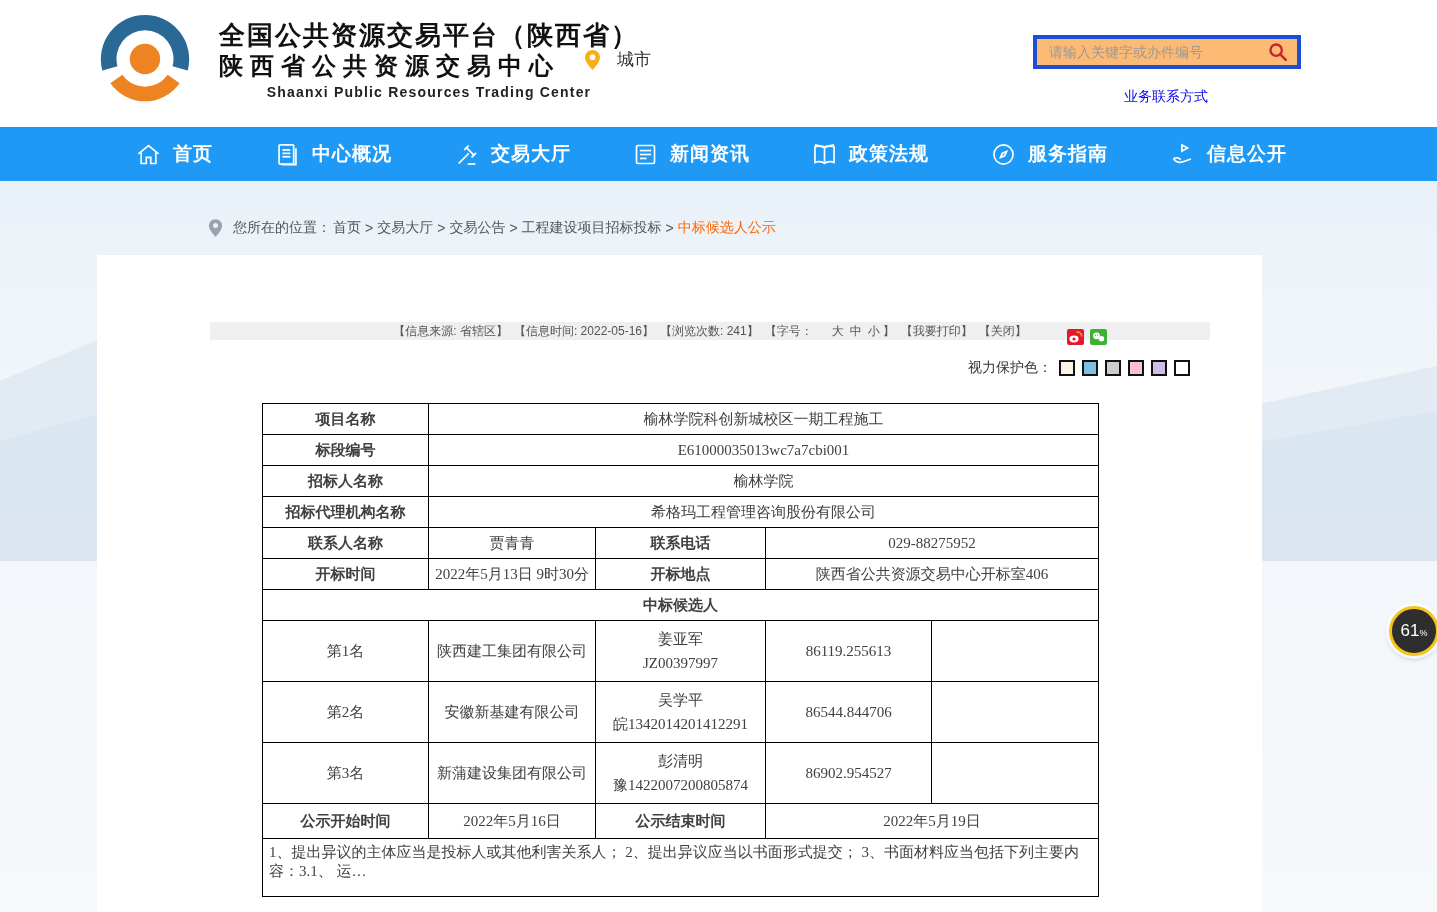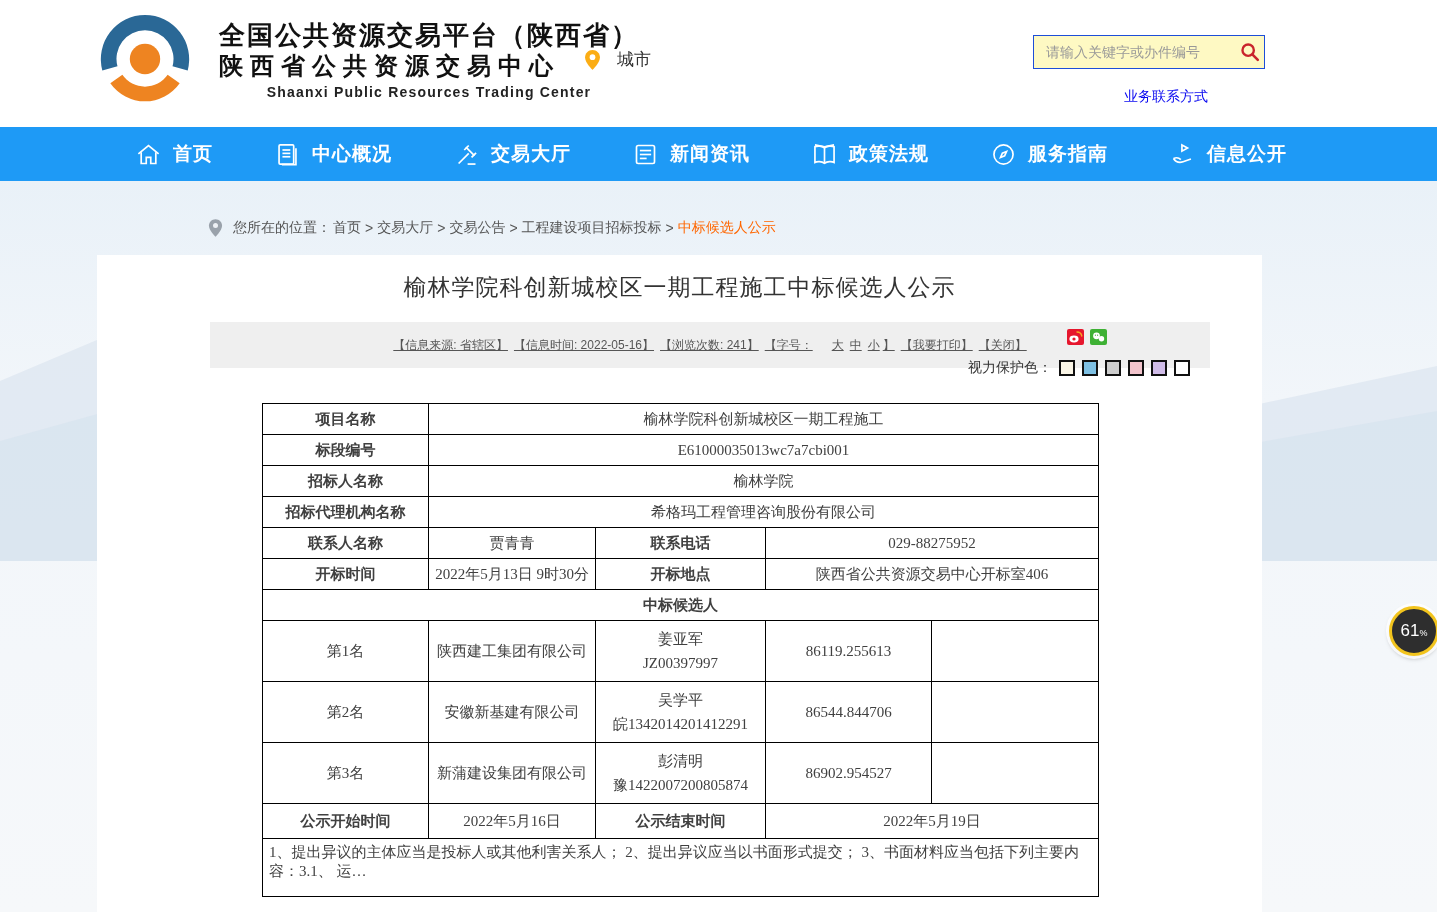--- a/index.html
+++ b/index.html
@@ -9,21 +9,21 @@
   
   .site-header { position:absolute; left:0; top:0; width:1437px; height:127px; background:#fff; z-index:5; }
   .logo-wrap { position:absolute; left:99px; top:13px; display:flex; }
   .logo-mark { width:92px; height:92px; }
   .logo-text { margin-left:28px; padding-top:7px; }
   .logo-cn1 { font-family:"Liberation Serif", serif; font-weight:bold; font-size:26px; color:#111; letter-spacing:2px; line-height:31px; }
   .logo-cn2 { font-family:"Liberation Serif", serif; font-weight:bold; font-size:24px; color:#111; letter-spacing:7px; line-height:30px; }
   .logo-en  { font-size:14px; font-weight:bold; color:#222; letter-spacing:1.2px; line-height:22px; text-align:center; }
   .city-wrap { position:absolute; left:584px; top:48px; display:flex; align-items:center; gap:16px; }
   .city-label { font-size:17px; color:#333; }
-  .search-box { position:absolute; left:1033px; top:35px; width:232px; height:34px; border:1px solid #1d4ed8; background:#fef9c3; display:flex; align-items:center; }
+  .search-box { position:absolute; left:1033px; top:35px; width:268px; height:34px; border:4px solid #1d4ed8; background:#fdba74; display:flex; align-items:center; }
   .search-input { flex:1; border:none; outline:none; font-size:14px; color:#333; padding:0 8px 0 12px; background:transparent; }
   .search-input::placeholder { color:#999; }
   .search-btn { width:38px; height:32px; border:none; background:transparent; cursor:pointer; display:flex; align-items:center; justify-content:center; }
   .contact-link { position:absolute; left:1124px; top:88px; font-size:14px; color:#0908f0; cursor:pointer; }
 
   
   .main-nav { position:absolute; left:0; top:127px; width:1437px; height:54px; display:flex; align-items:center; justify-content:space-between; padding:0 150px 0 135px; z-index:5; }
   .nav-item { display:flex; align-items:center; gap:11px; cursor:pointer; }
   .nav-item .lab { color:#fff; font-size:19px; font-weight:bold; letter-spacing:1px; }
 
@@ -32,21 +32,21 @@
   .mountains { position:absolute; left:0; top:60px; width:1437px; height:320px; }
   .breadcrumb { position:absolute; left:208px; top:218px; display:flex; align-items:center; font-size:14px; color:#555; z-index:6; }
   .breadcrumb .pin { margin-right:10px; }
   .crumb { color:#555; cursor:pointer; margin:0 2px; }
   .crumb-sep { color:#555; margin:0 2px; }
   .crumb.active { cursor:default; }
 
   
   .card { position:absolute; left:97px; top:255px; width:1165px; height:700px; background:#fff; z-index:6; }
   .article-title { position:absolute; left:0; top:17px; width:100%; text-align:center; font-size:23px; color:#333; font-weight:500; letter-spacing:1px; }
-  .meta-strip { position:absolute; left:113px; top:67px; width:1000px; height:46px; background:#efefef; display:flex; align-items:center; justify-content:center; font-size:12px; color:#555;text-decoration:underline; }
+  .meta-strip { position:absolute; left:113px; top:67px; width:1000px; height:18px; background:#efefef; display:flex; align-items:center; justify-content:center; font-size:12px; color:#555; }
   .meta-strip span { margin:0 3px; white-space:nowrap; }
   .meta-click { cursor:pointer; }
   .share-icons { position:absolute; right:100px; top:7px; display:flex; gap:6px; }
   .eye-row { position:absolute; right:72px; top:104px; display:flex; align-items:center; font-size:14px; color:#333; }
   .swatch { width:16px; height:16px; border:2px solid #111; margin-left:7px; cursor:pointer; }
 
   
   .bid-table { position:absolute; left:165px; top:148px; width:836px; border-collapse:collapse; table-layout:fixed; }
   .bid-table td { border:1.5px solid #000; text-align:center; vertical-align:middle; font-size:15px; color:#404040; padding:1px 4px; overflow:hidden; }
   .bid-table td.lbl { font-weight:bold; font-family:"Liberation Sans", sans-serif; }
@@ -182,21 +182,20 @@
   <span class="crumb">交易大厅</span>
   <span class="crumb-sep">&gt;</span>
   <span class="crumb">交易公告</span>
   <span class="crumb-sep">&gt;</span>
   <span class="crumb">工程建设项目招标投标</span>
   <span class="crumb-sep">&gt;</span>
   <span class="crumb active" style="color:#ff6600">中标候选人公示</span>
 </div>
 
 <div class="card">
-  <h1 class="article-title">榆林学院科创新城校区一期工程施工中标候选人公示</h1>
 
   <div class="meta-strip">
     <span>【信息来源: 省辖区】</span>
     <span>【信息时间: 2022-05-16】</span>
     <span>【浏览次数: 241】</span>
     <span style="margin-right:16px">【字号：</span>
     <span class="meta-click">大</span>
     <span class="meta-click">中</span>
     <span class="meta-click">小</span>
     <span style="margin-left:0">】</span>

